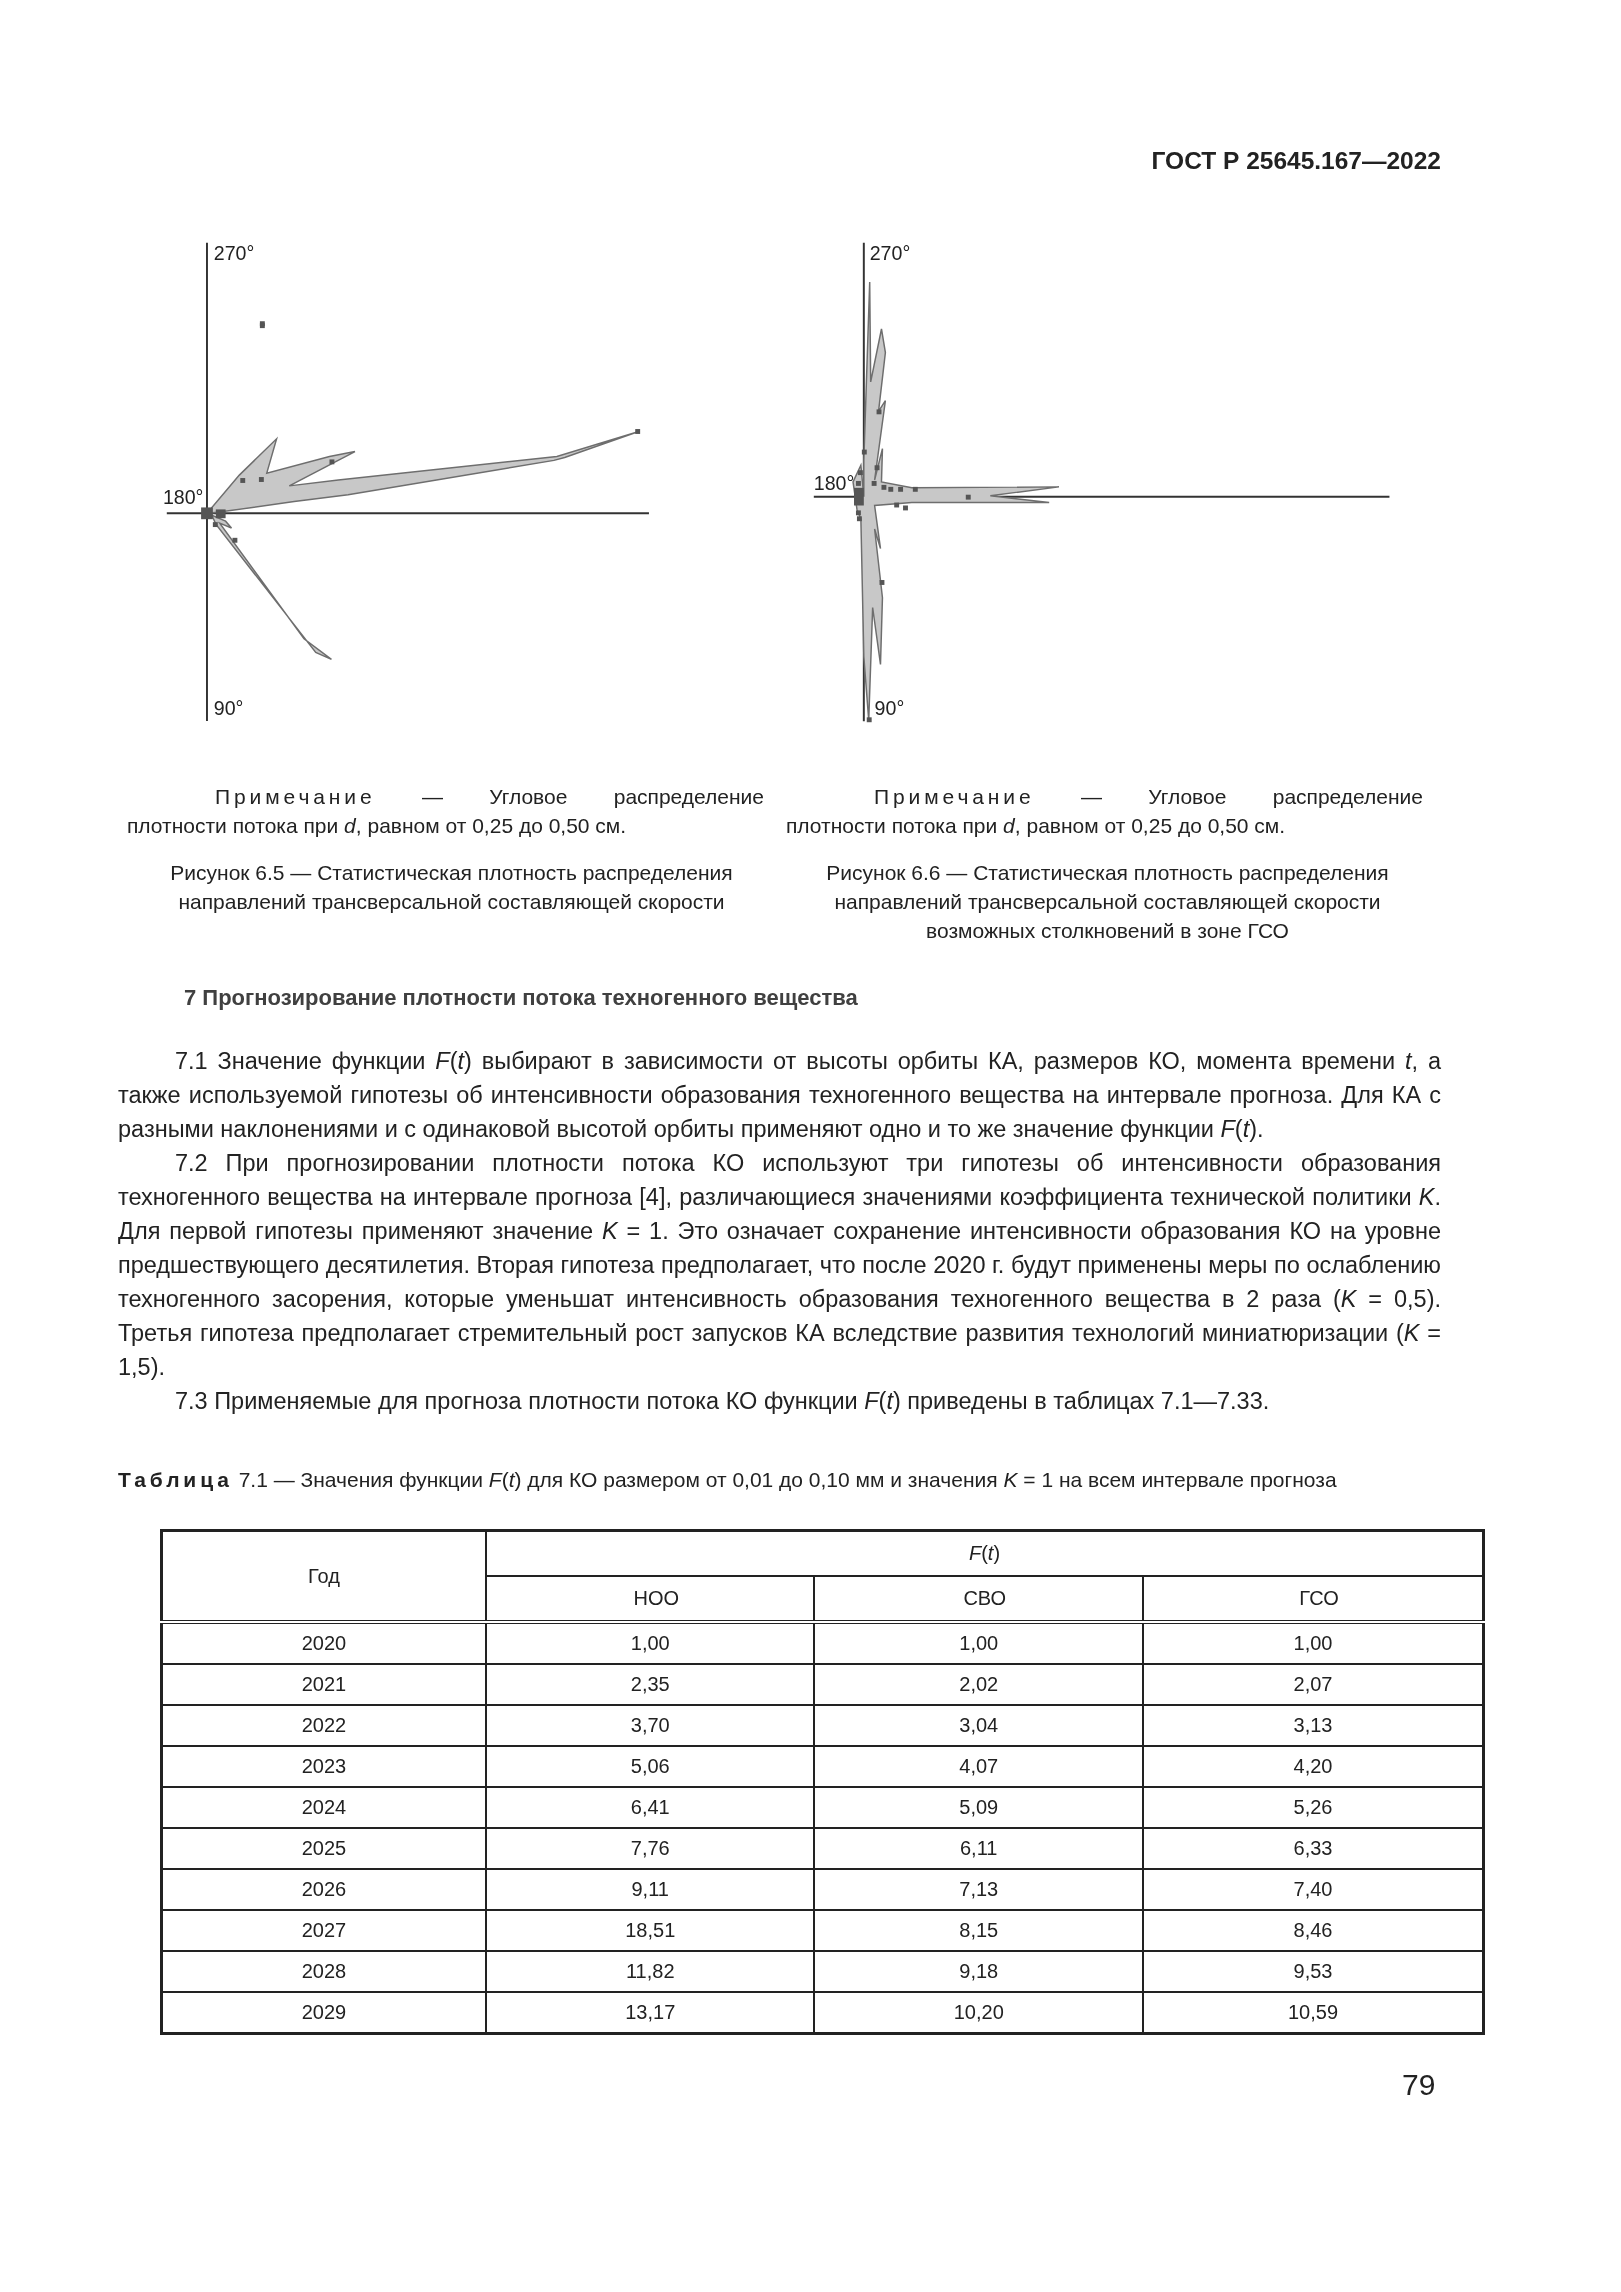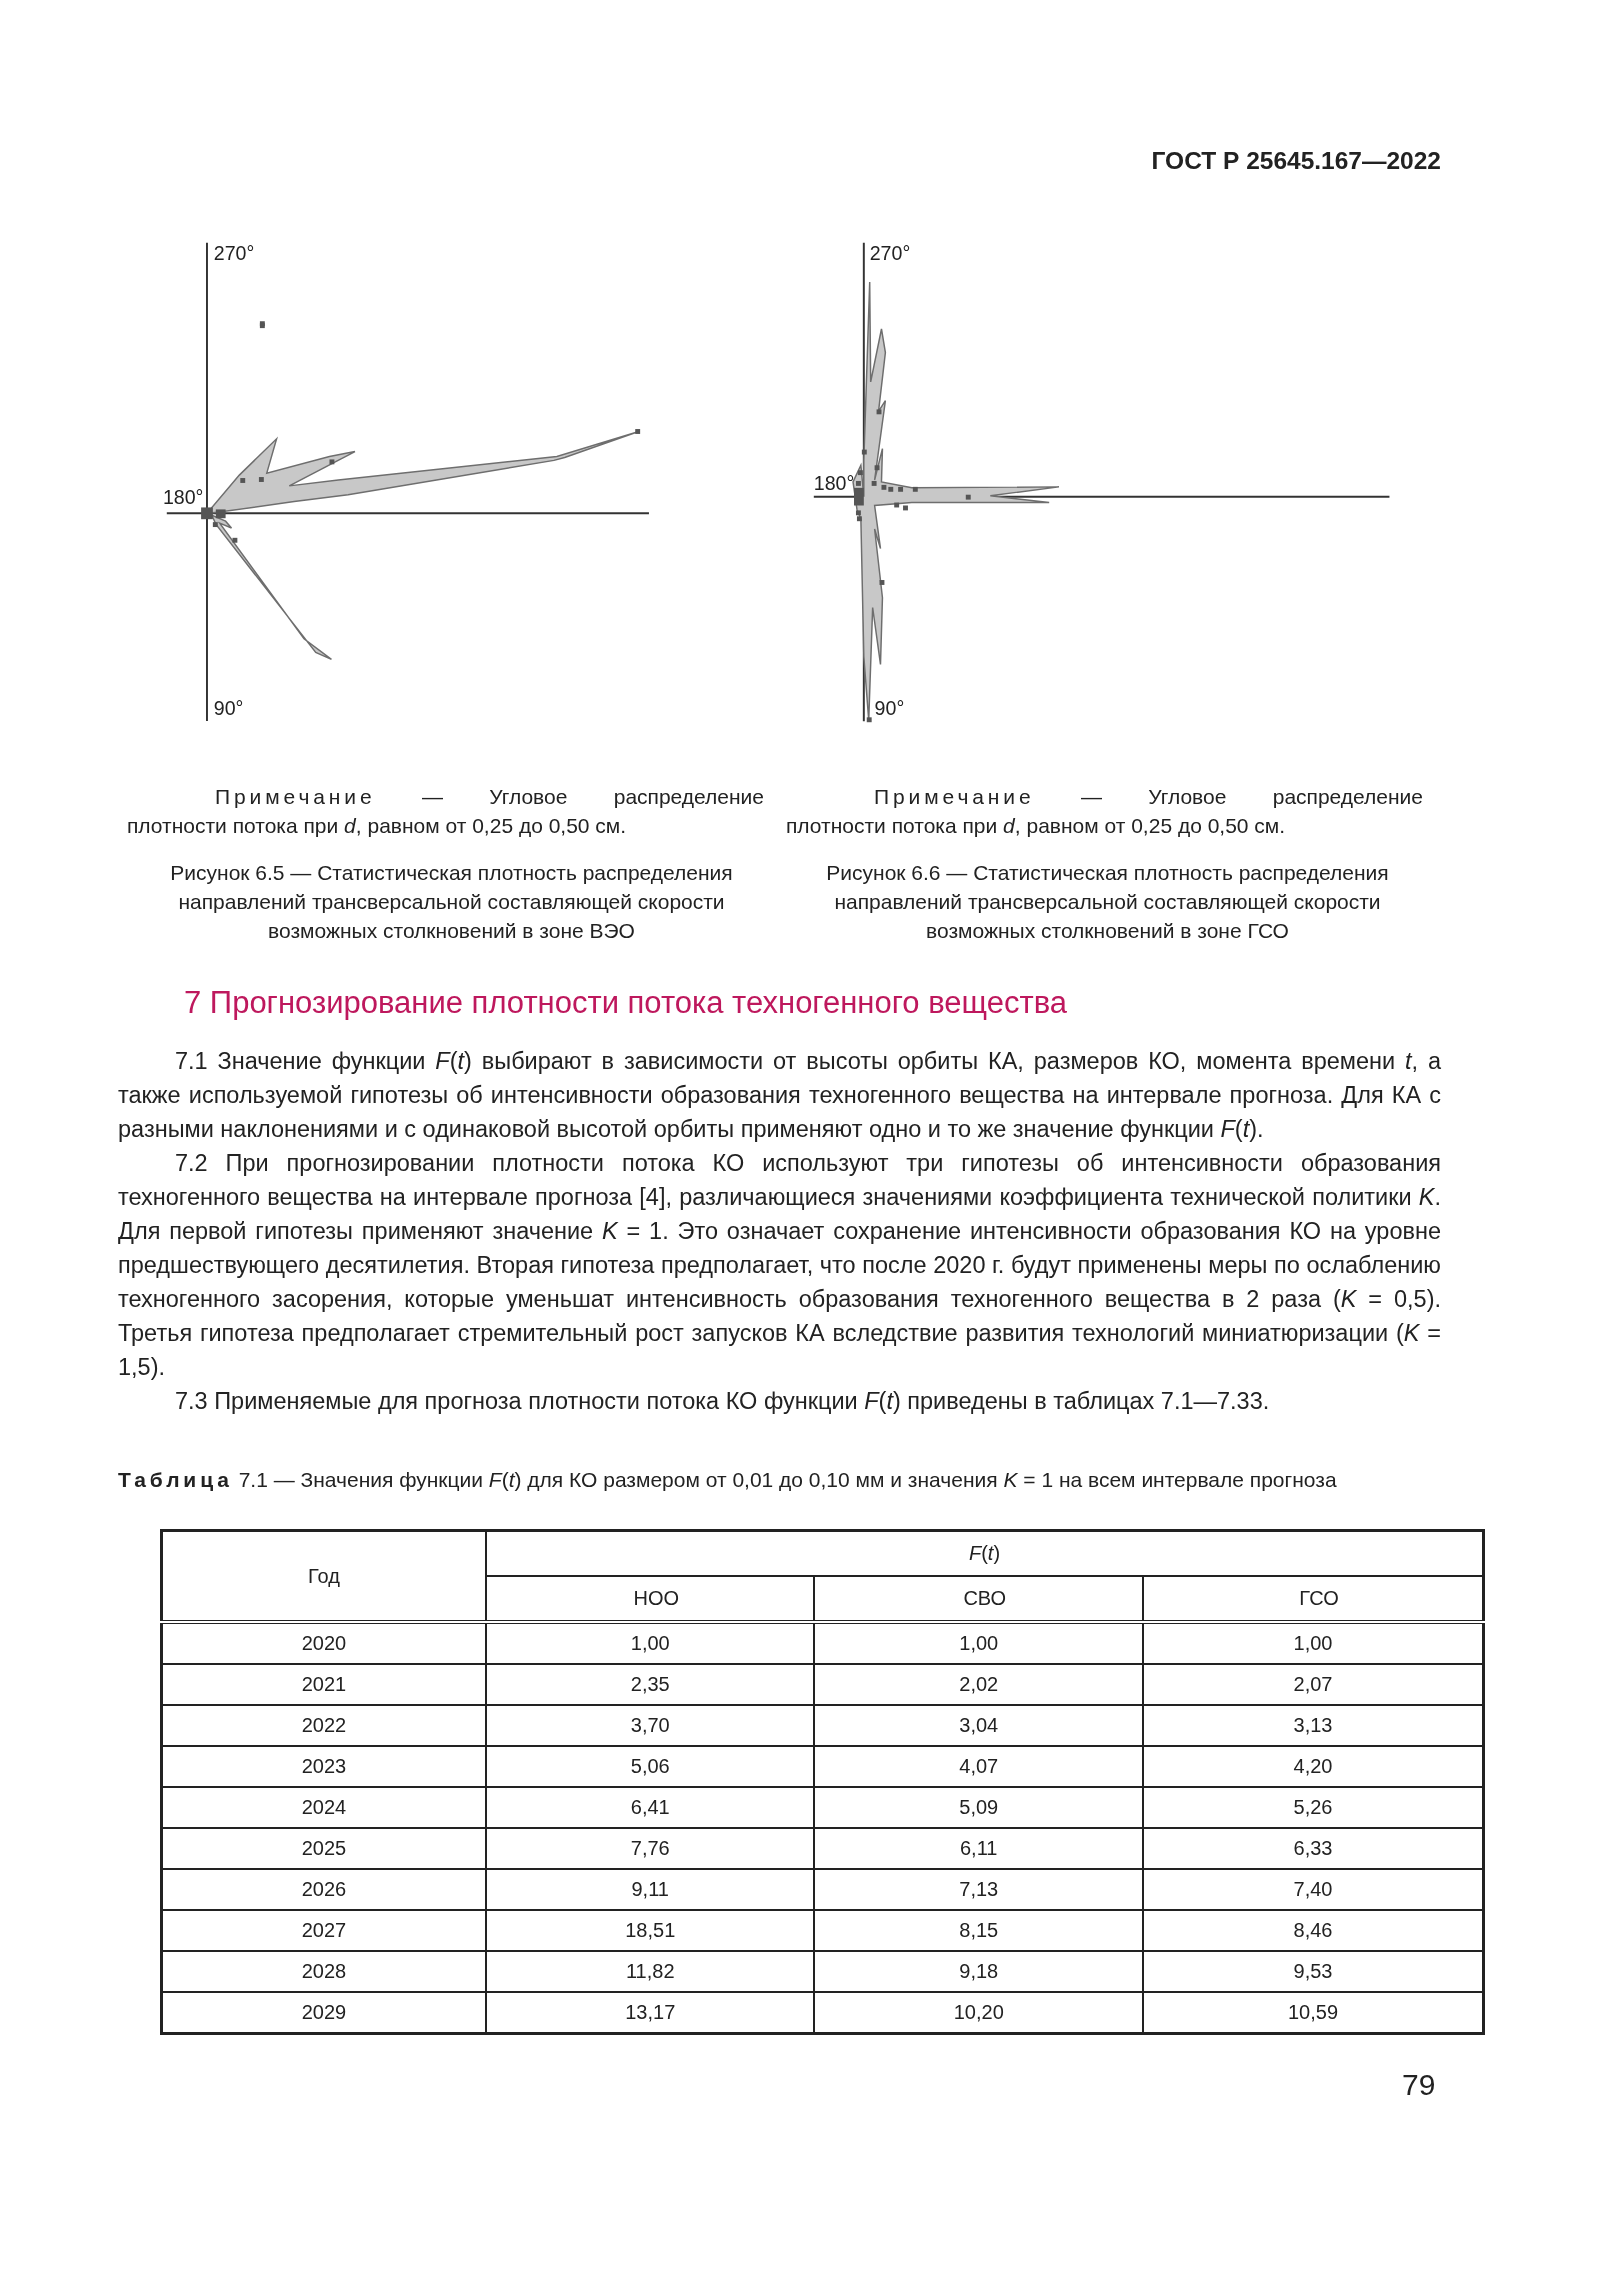--- a/index.html
+++ b/index.html
@@ -6,21 +6,21 @@
   body { width: 1621px; height: 2293px; position: relative; font-family: "Liberation Sans", sans-serif; color: #222; }
   .abs { position: absolute; }
   .header-code { left: 980px; top: 147px; width: 461px; text-align: right; font-weight: bold; font-size: 24.5px; color: #222; }
   .fig { position: absolute; }
   .fig svg { display: block; }
   .axis-label { font-size: 20px; fill: #222; font-family: "Liberation Sans", sans-serif; }
   .note { position: absolute; font-size: 21px; line-height: 29px; color: #222; }
   .note .spaced { letter-spacing: 3.9px; }
   .note p { margin: 0; }
   .caption { position: absolute; font-size: 21px; line-height: 29px; text-align: center; color: #222; }
-  .section-title { left: 184px; top: 985px; font-size: 31px; font-weight: normal; color: #be185d; }
+  .section-title { left: 184px; top: 985px; font-size: 22px; font-weight: bold; color: #404040; }
   .body-text { left: 118px; width: 1323px; font-size: 23.5px; line-height: 34px; text-align: justify; color: #222; }
   .body-text p { margin: 0; text-indent: 57px; }
   .table-caption { left: 118px; top: 1465px; width: 1323px; font-size: 21px; line-height: 29px; color: #222; }
   .table-caption .spaced { letter-spacing: 3.9px; font-weight: bold; }
   table.data { position: absolute; left: 116px; top: 1529px; width: 1325px; border-collapse: collapse; font-size: 20px; color: #222; margin-left: 44px; }
   table.data td, table.data th { border: 2.5px solid #222; text-align: center; font-weight: normal; padding: 0; }
   table.data thead th { height: 43px; }
   table.data thead tr.h2 th { border-bottom: 4.9px double #222; height: 43px; padding-left: 12px; }
   table.data tbody td { height: 39px; }
   table.data { border: 3.4px solid #222; }
@@ -167,21 +167,20 @@
     <span class="spaced">Примечание</span>
     <span>— Угловое распределение</span>
   </p>
   <p>
     <span>плотности потока при </span><i>d</i><span>, равном от 0,25 до 0,50 см.</span>
   </p>
 </div>
 <div class="caption" style="left:118px; top:858px; width:667px;">
   <div>Рисунок 6.5 — Статистическая плотность распределения</div>
   <div>направлений трансверсальной составляющей скорости</div>
-  <div>возможных столкновений в зоне ВЭО</div>
 </div>
 
 <div class="fig" style="left:804px; top:225px;">
   <svg width="608" height="510" viewBox="0 0 620 520">
     <line x1="61" y1="18" x2="61" y2="506" stroke="#333" stroke-width="2"></line>
     <line x1="10" y1="277" x2="597" y2="277" stroke="#333" stroke-width="2"></line>
     <text class="axis-label" x="67" y="36">270°</text>
     <text class="axis-label" x="10" y="270">180°</text>
     <text class="axis-label" x="72" y="500">90°</text>
     <polygon points="61,277 61,240 67,58 68,160 79,106 83,130 76,190 83,179 72,260 80,228 79,262 110,268 260,267 190,276 250,283 110,283 72,286 78,330 72,310 80,380 78,448 70,390 66,505 61,440 58,300 54,290 50,262 58,245" fill="#c8c8c8" stroke="#6e6e6e" stroke-width="1.5"></polygon>

